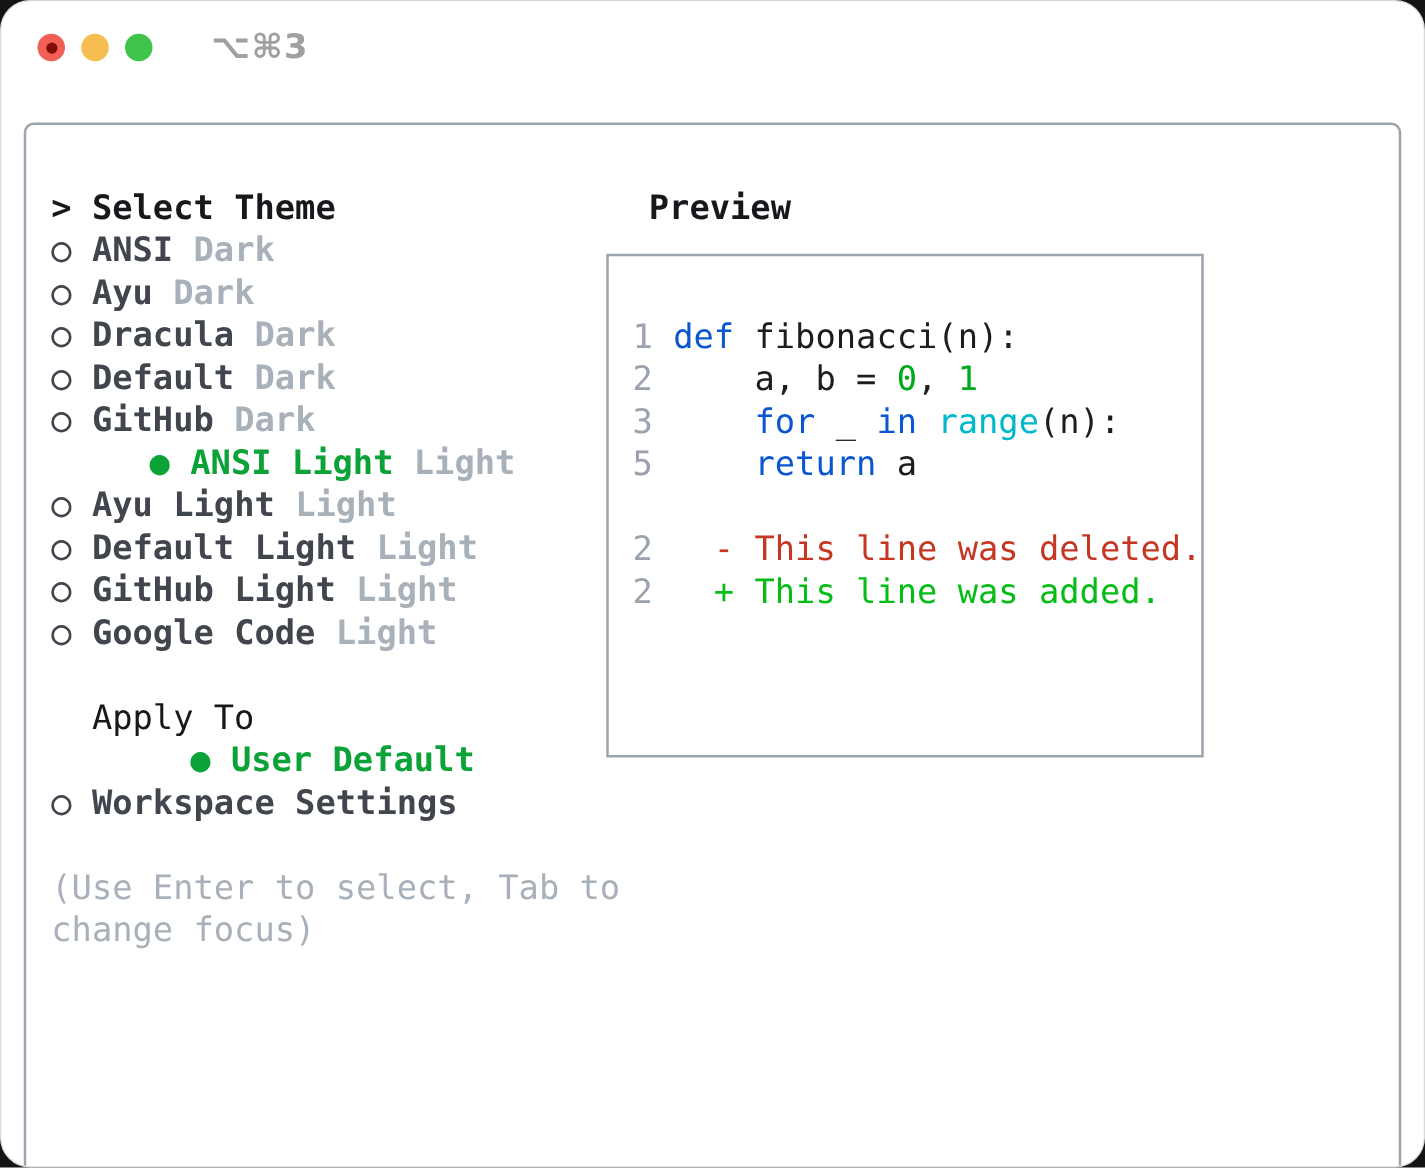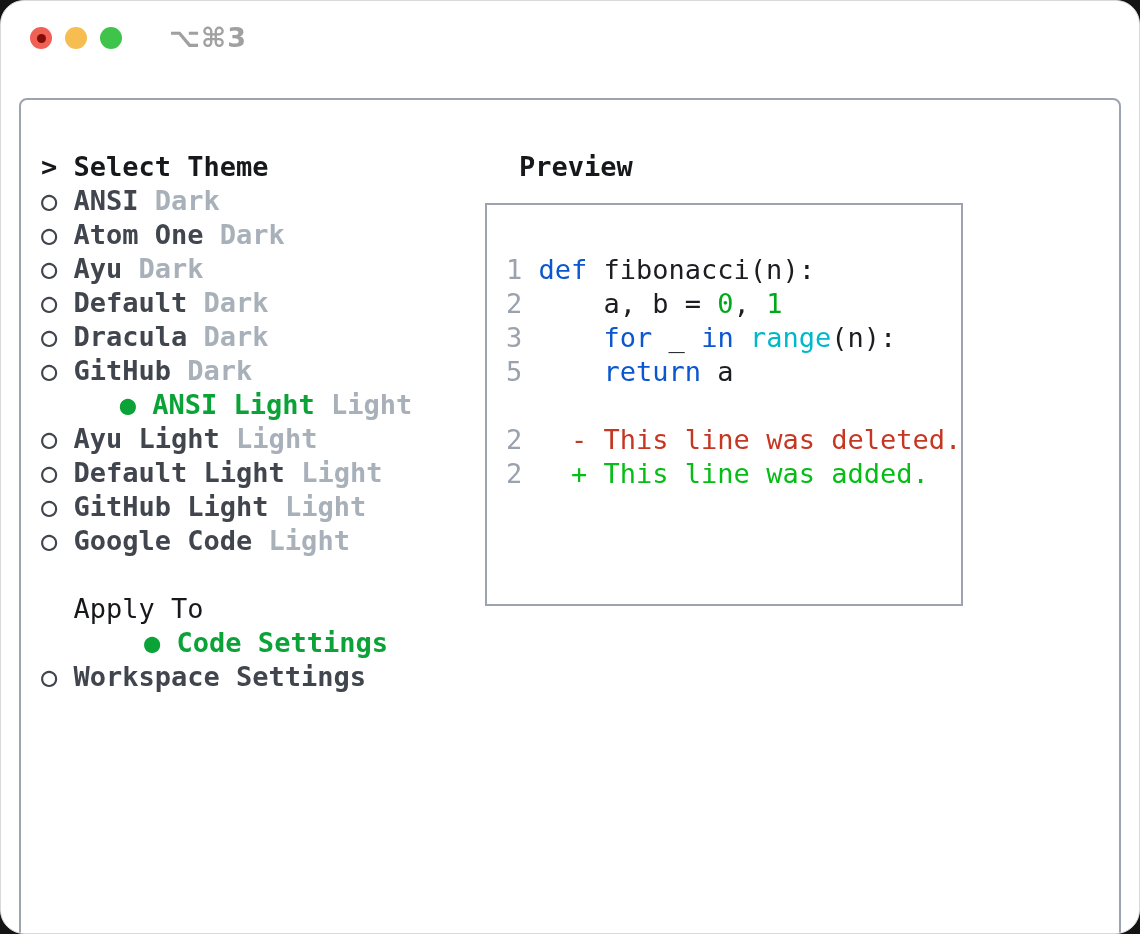--- a/index.html
+++ b/index.html
@@ -94,43 +94,46 @@
     <div class="window-title">⌥⌘3</div>
   </div>
 
   <div class="panel">
 
     <div class="left-col">
       <div class="row header-row"><span class="marker">&gt;</span><span> </span><span>Select Theme</span></div>
 
       <div id="theme-list">
           <div class="row theme-row"><span class="marker">○</span> <span class="name">ANSI</span> <span class="tag">Dark</span></div>
-          <div class="row theme-row"><span class="marker">○</span> <span class="name">Atom One</span> <span class="tag">Dark</span></div>
           <div class="row theme-row"><span class="marker">○</span> <span class="name">Ayu</span> <span class="tag">Dark</span></div>
+          <div class="row theme-row"><span class="marker">○</span> <span class="name">Dracula</span> <span class="tag">Dark</span></div>
           <div class="row theme-row"><span class="marker">○</span> <span class="name">Default</span> <span class="tag">Dark</span></div>
-          <div class="row theme-row"><span class="marker">○</span> <span class="name">Dracula</span> <span class="tag">Dark</span></div>
           <div class="row theme-row"><span class="marker">○</span> <span class="name">GitHub</span> <span class="tag">Dark</span></div>
           <div class="row theme-row selected"><span class="marker">●</span> <span class="name">ANSI Light</span> <span class="tag">Light</span></div>
           <div class="row theme-row"><span class="marker">○</span> <span class="name">Ayu Light</span> <span class="tag">Light</span></div>
           <div class="row theme-row"><span class="marker">○</span> <span class="name">Default Light</span> <span class="tag">Light</span></div>
           <div class="row theme-row"><span class="marker">○</span> <span class="name">GitHub Light</span> <span class="tag">Light</span></div>
           <div class="row theme-row"><span class="marker">○</span> <span class="name">Google Code</span> <span class="tag">Light</span></div>
         </div>
 
       <div class="row blank"></div>
 
       <div class="row apply-header"><span>Apply To</span></div>
 
       <div id="apply-list">
-          <div class="row apply-row selected"><span class="marker">●</span> <span class="name">Code Settings</span></div>
+          <div class="row apply-row selected"><span class="marker">●</span> <span class="name">User Default</span></div>
           <div class="row apply-row"><span class="marker">○</span> <span class="name">Workspace Settings</span></div>
         </div>
 
       <div class="row blank"></div>
 
+      <div class="help">
+        <div class="row">(Use Enter to select, Tab to</div>
+        <div class="row">change focus)</div>
+      </div>
     </div>
 
     <div class="preview-label">Preview</div>
 
     <div class="preview-box">
       <div class="row blank"></div>
       <div id="code-lines">
           <div class="row code-row"><span class="line-number">1</span> <span class="code-text"><span class="tok-keyword">def</span><span class="tok-plain"> fibonacci(n):</span></span></div>
           <div class="row code-row"><span class="line-number">2</span> <span class="code-text"><span class="tok-plain">    a, b = </span><span class="tok-number">0</span><span class="tok-plain">, </span><span class="tok-number">1</span></span></div>
           <div class="row code-row"><span class="line-number">3</span> <span class="code-text"><span class="tok-plain">    </span><span class="tok-keyword">for</span><span class="tok-plain"> _ </span><span class="tok-keyword">in</span><span class="tok-plain"> </span><span class="tok-builtin">range</span><span class="tok-plain">(n):</span></span></div>

